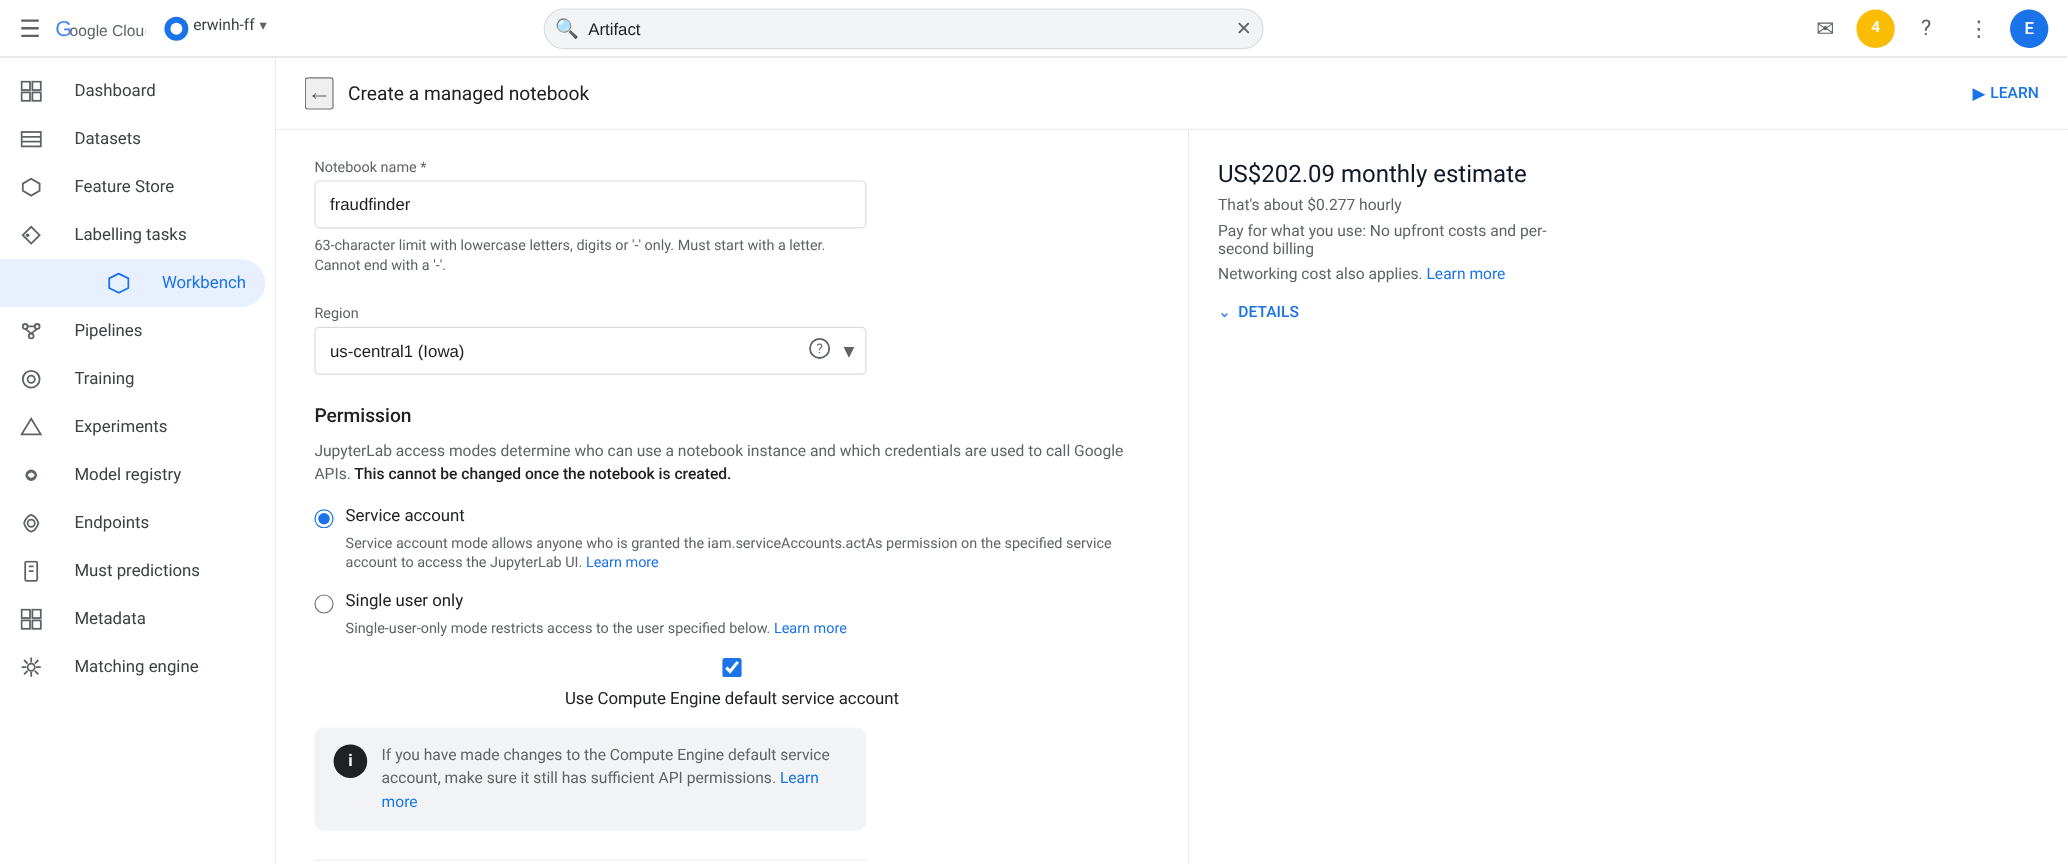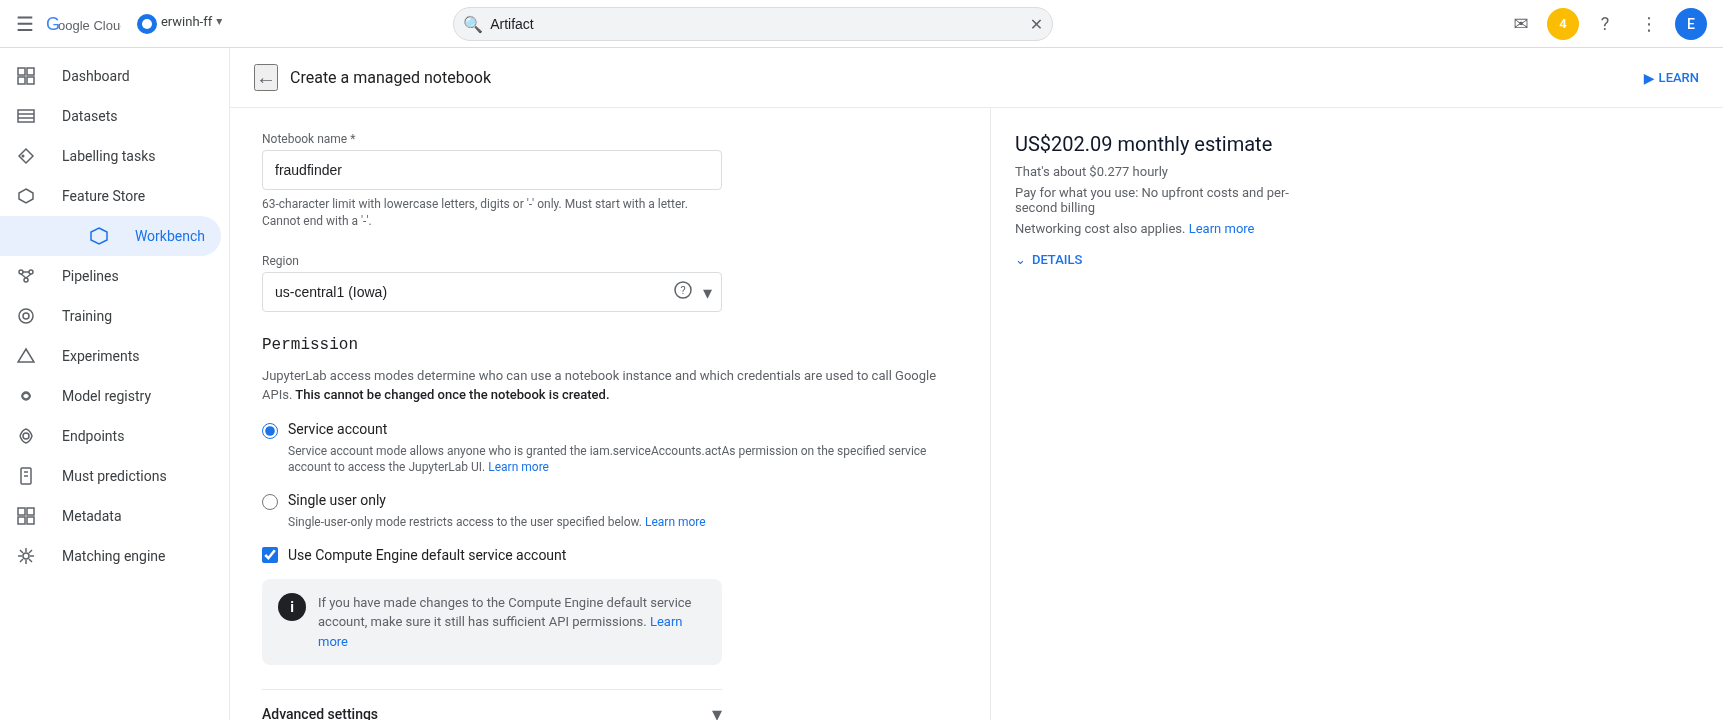--- a/index.html
+++ b/index.html
@@ -54,33 +54,33 @@
     .field-label { font-size: 12px; color: #5f6368; margin-bottom: 4px; }
     .text-input { width: 100%; max-width: 460px; height: 40px; border: 1px solid #dadce0; border-radius: 4px; padding: 0 12px; font-size: 14px; outline: none; color: #202124; }
     .field-hint { font-size: 12px; color: #5f6368; margin-top: 6px; max-width: 460px; line-height: 1.4; }
 
     .select-wrapper { position: relative; max-width: 460px; }
     .select-input { width: 100%; height: 40px; border: 1px solid #dadce0; border-radius: 4px; padding: 0 12px; font-size: 14px; outline: none; color: #202124; appearance: none; background: #fff; cursor: pointer; }
     .select-arrow { position: absolute; right: 10px; top: 50%; transform: translateY(-50%); color: #5f6368; font-size: 18px; pointer-events: none; }
     .select-help { position: absolute; right: 30px; top: 50%; transform: translateY(-50%); color: #5f6368; font-size: 16px; cursor: pointer; }
 
     
-    .section-title { font-size: 16px; font-weight: 500; color: #202124; margin-bottom: 12px; font-family: Liberation Mono, monospace; }
+    .section-title { font-size: 16px; font-weight: 500; color: #202124; margin-bottom: 12px; }
     .section-desc { font-size: 13px; color: #5f6368; margin-bottom: 16px; line-height: 1.5; }
     .section-desc strong { color: #202124; font-weight: 500; }
 
     
     .radio-option { margin-bottom: 16px; }
     .radio-label { display: flex; align-items: flex-start; gap: 10px; cursor: pointer; }
     .radio-input { margin-top: 2px; accent-color: #1a73e8; flex-shrink: 0; width: 16px; height: 16px; cursor: pointer; }
     .radio-desc { font-size: 12px; color: #5f6368; margin-top: 4px; line-height: 1.4; margin-left: 26px; }
     .radio-desc a { color: #1a73e8; text-decoration: none; }
 
     
-    .checkbox-row { display: flex; align-items: center; gap: 10px; margin-bottom: 16px; }
+    .checkbox-row { display: flex; align-items: center; gap: 10px; margin-bottom: 16px; flex-direction: column; }
     .checkbox-input { width: 16px; height: 16px; accent-color: #1a73e8; cursor: pointer; flex-shrink: 0; }
     .checkbox-label { font-size: 14px; color: #202124; cursor: pointer; }
 
     
     .info-box { background: #f1f3f4; border-radius: 8px; padding: 14px 16px; display: flex; align-items: flex-start; gap: 12px; max-width: 460px; margin-bottom: 24px; }
     .info-icon { width: 28px; height: 28px; background: #202124; border-radius: 50%; display: flex; align-items: center; justify-content: center; color: #fff; font-size: 14px; font-weight: 700; flex-shrink: 0; }
     .info-text { font-size: 13px; color: #5f6368; line-height: 1.5; }
     .info-text a { color: #1a73e8; text-decoration: none; }
 
     
@@ -151,33 +151,33 @@
             <rect x="1" y="3" width="16" height="12" fill="none" stroke="#5f6368" stroke-width="1.5"></rect>
             <line x1="1" y1="7" x2="17" y2="7" stroke="#5f6368" stroke-width="1.5"></line>
             <line x1="1" y1="11" x2="17" y2="11" stroke="#5f6368" stroke-width="1.5"></line>
           </svg>
       </span>
       <span>Datasets</span>
     </div>
     <div class="sidebar-item">
       <span class="sidebar-item-icon">
         <svg width="18" height="18" viewBox="0 0 18 18">
+            <polygon points="9,2 16,6 16,12 9,16 2,12 2,6" fill="none" stroke="#5f6368" stroke-width="1.5"></polygon>
+          </svg>
+      </span>
+      <span>Feature Store</span>
+    </div>
+    <div class="sidebar-item">
+      <span class="sidebar-item-icon">
+        <svg width="18" height="18" viewBox="0 0 18 18">
             <path d="M2 9 L9 2 L16 9 L9 16 Z" fill="none" stroke="#5f6368" stroke-width="1.5"></path>
             <circle cx="6" cy="9" r="1.5" fill="#5f6368"></circle>
           </svg>
       </span>
       <span>Labelling tasks</span>
-    </div>
-    <div class="sidebar-item">
-      <span class="sidebar-item-icon">
-        <svg width="18" height="18" viewBox="0 0 18 18">
-            <polygon points="9,2 16,6 16,12 9,16 2,12 2,6" fill="none" stroke="#5f6368" stroke-width="1.5"></polygon>
-          </svg>
-      </span>
-      <span>Feature Store</span>
     </div>
     <div class="sidebar-item active">
       <span class="sidebar-item-icon">
         <svg width="18" height="18" viewBox="0 0 18 18">
             <polygon points="9,1 17,5 17,13 9,17 1,13 1,5" fill="none" stroke="#1a73e8" stroke-width="1.5"></polygon>
           </svg>
       </span>
       <span style="color:#1a73e8;">Workbench</span>
     </div>
     <div class="sidebar-item">

